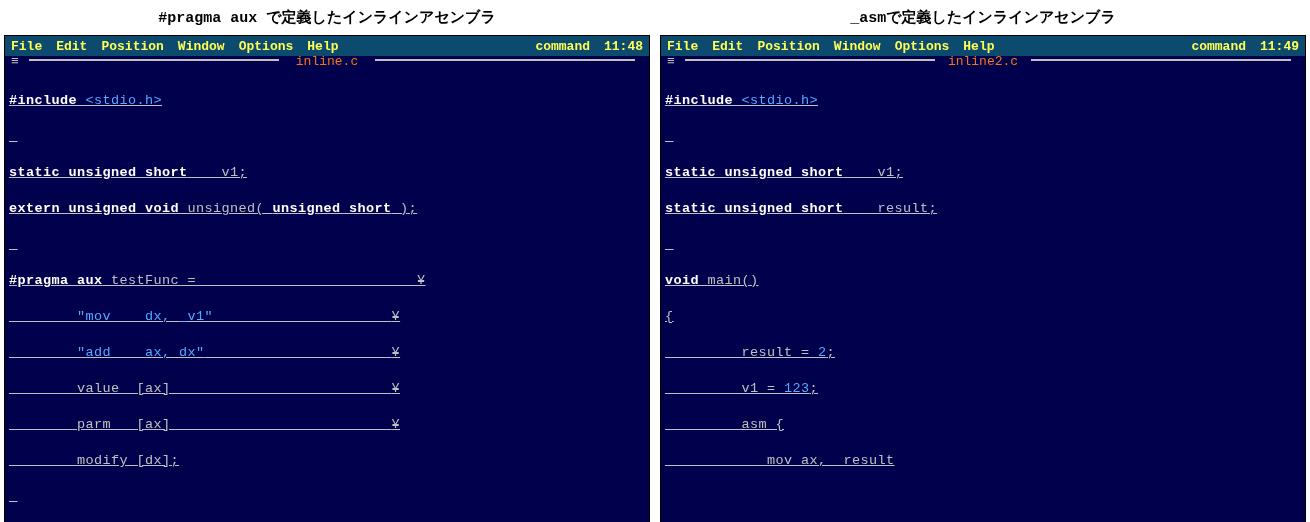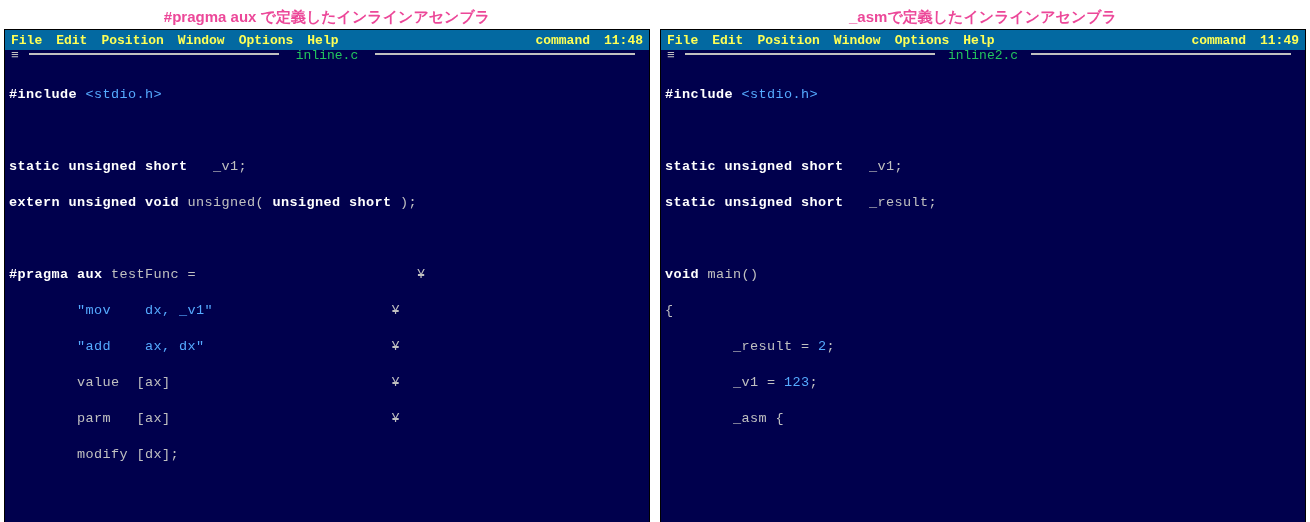--- a/index.html
+++ b/index.html
@@ -12,38 +12,38 @@
     display: flex;
     gap: 10px;
     padding: 4px;
   }
   .editor-wrap {
     flex: 1;
     display: flex;
     flex-direction: column;
   }
   .caption {
-    color: #ec4899;
+    color: #000000;
     font-weight: bold;
     text-align: center;
     font-size: 15px;
-    font-family: Liberation Sans, sans-serif;
-    padding: 4px 0 2px 0;
+    font-family: Liberation Mono, monospace;
+    padding: 4px 0 8px 0;
   }
   .editor {
     flex: 1;
     background: #00004d;
     color: #c0c0c0;
     display: flex;
     flex-direction: column;
     border: 1px solid #000;
     position: relative;
   }
   .menu-bar {
-    background: #0369a1;
+    background: #0c4a6e;
     color: #ffff55;
     display: flex;
     align-items: center;
     height: 20px;
     font-weight: bold;
     padding: 0 6px;
     gap: 14px;
     font-size: 13px;
   }
   .menu-bar .spacer { flex: 1; }
@@ -68,34 +68,34 @@
     position: absolute;
     left: 6px; top: -2px;
     color: #c0c0c0;
     letter-spacing: -1px;
   }
   .title-line .fname {
     position: absolute;
     left: 50%;
     transform: translateX(-50%);
     top: -2px;
-    color: #22c55e;
+    color: #f97316;
     padding: 0 4px;
   }
   .code-area {
     flex: 1;
     padding: 2px 4px 2px 4px;
     font-size: 13.5px;
     line-height: 18px;
     white-space: pre;
     position: relative;
     overflow: hidden;
     letter-spacing: 0.4px;
   }
-  .code-area .line { display: block; }
+  .code-area .line { display: block; text-decoration: underline; }
   .kw { color: #ffffff; font-weight: bold;}
   .str { color: #55aaff; }
   .num { color: #55aaff; }
   .yen { color: #c0c0c0; }
 </style>
 </head>
 <body>
 
 <div class="editor-wrap">
   <div class="caption">#pragma aux で定義したインラインアセンブラ</div>
@@ -168,20 +168,21 @@
 <span class="line"><span class="kw">#include</span><span class="str"> &lt;stdio.h&gt;</span></span>
 <span class="line"> </span>
 <span class="line"><span class="kw">static unsigned short</span><span>   _v1;</span></span>
 <span class="line"><span class="kw">static unsigned short</span><span>   _result;</span></span>
 <span class="line"> </span>
 <span class="line"><span class="kw">void</span><span> main()</span></span>
 <span class="line"><span>{</span></span>
 <span class="line"><span>        _result = </span><span class="num">2</span><span>;</span></span>
 <span class="line"><span>        _v1 = </span><span class="num">123</span><span>;</span></span>
 <span class="line"><span>        _asm {</span></span>
+<span class="line"><span>            mov ax, _result</span></span>
 
 
 
 
 
 
 
     </div>
 
   </div>

